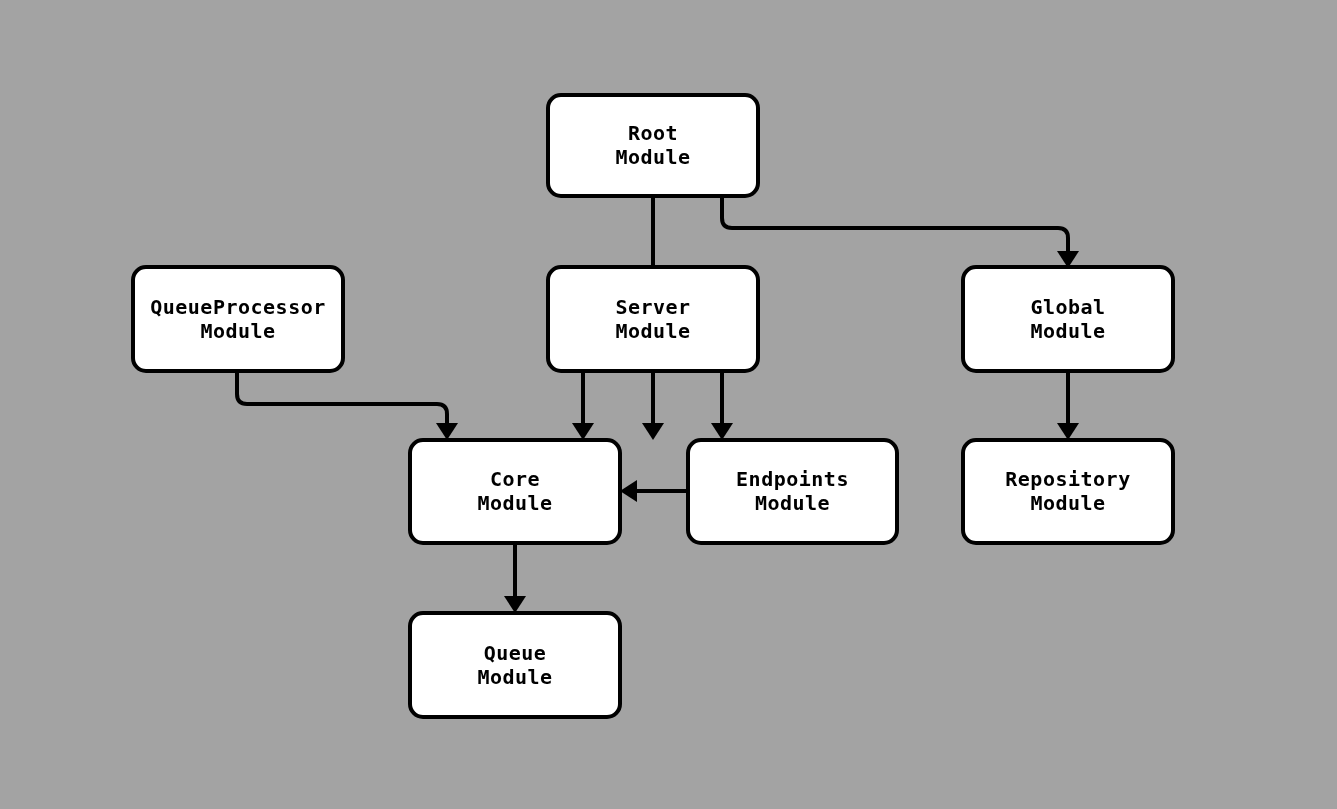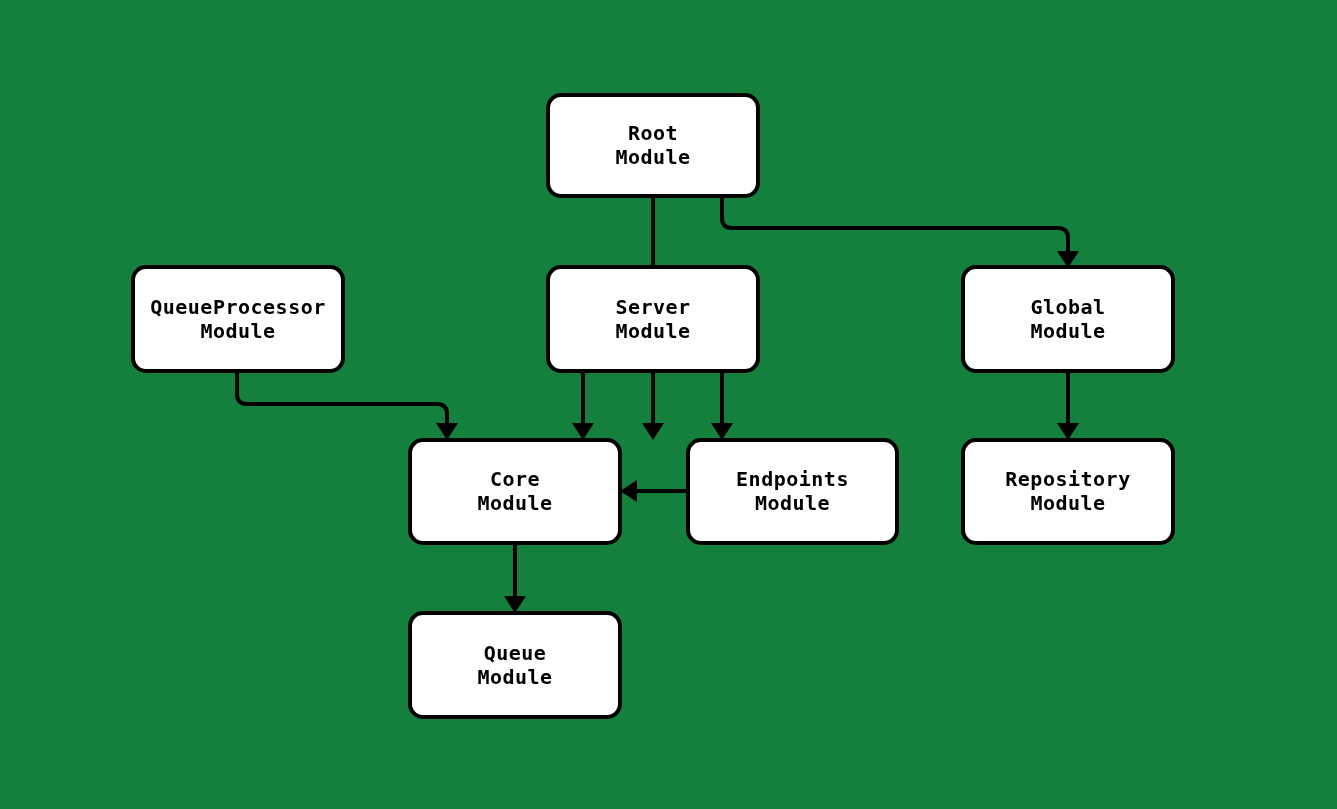--- a/index.html
+++ b/index.html
@@ -11,21 +11,21 @@
   body {
     width: 1337px;
     height: 809px;
     font-family: "DejaVu Sans Mono", "Liberation Mono", monospace;
     overflow: hidden;
   }
   #diagram-root {
     position: relative;
     width: 1337px;
     height: 809px;
-    background: #15803d;
+    background: #a3a3a3;
   }
   svg#diagram-svg {
     display: block;
     width: 1337px;
     height: 809px;
   }
   .node-box {
     fill: #ffffff;
     stroke: #000000;
     stroke-width: 4;

